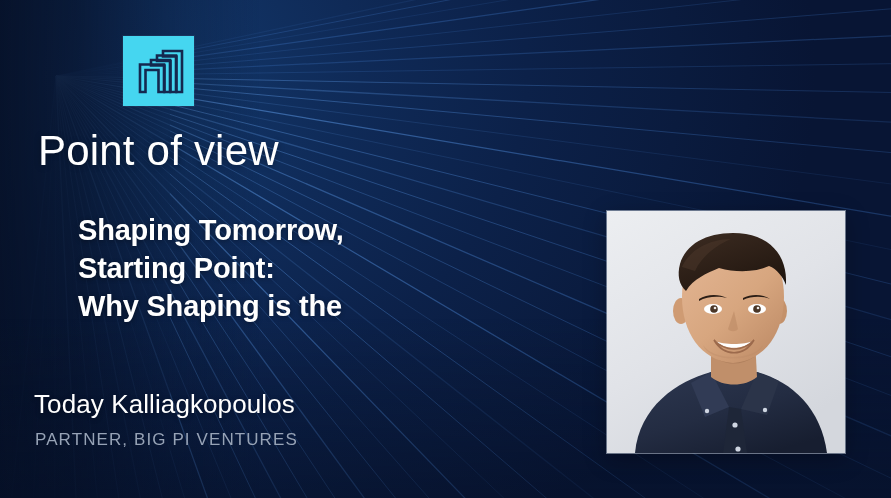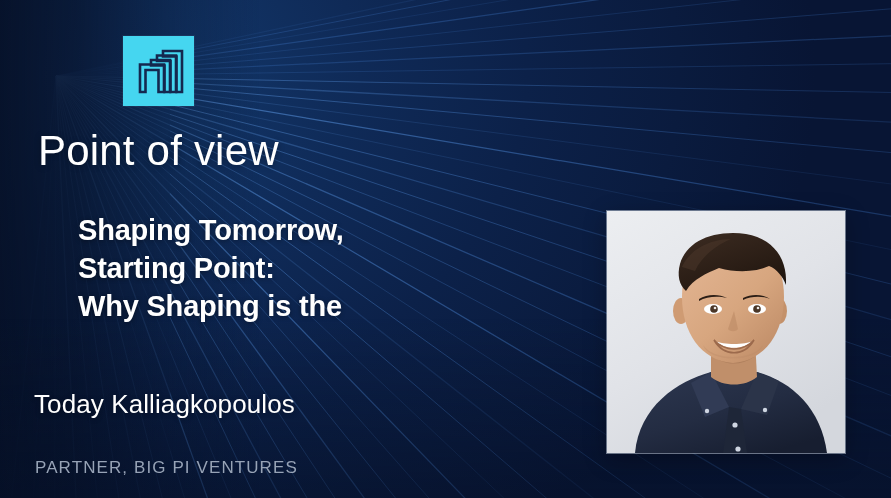--- a/index.html
+++ b/index.html
@@ -78,21 +78,20 @@
     white-space:nowrap;
     text-shadow:0 1px 5px rgba(0,0,0,0.35);
   }
   #speakerRole {
     position:absolute; left:35px; top:430px;
     color:#97a3b6;
     font-size:17px;
     font-weight:400;
     letter-spacing:1.1px;
     white-space:nowrap;
-    margin-top:28px;
   }
 
   
   #portraitFrame {
     position:absolute; left:607px; top:211px;
     width:238px; height:242px;
     overflow:hidden;
     background:#e3e5e9;
     box-shadow:0 0 0 1px rgba(190,200,215,0.55), 0 6px 22px rgba(0,0,0,0.30);
   }

